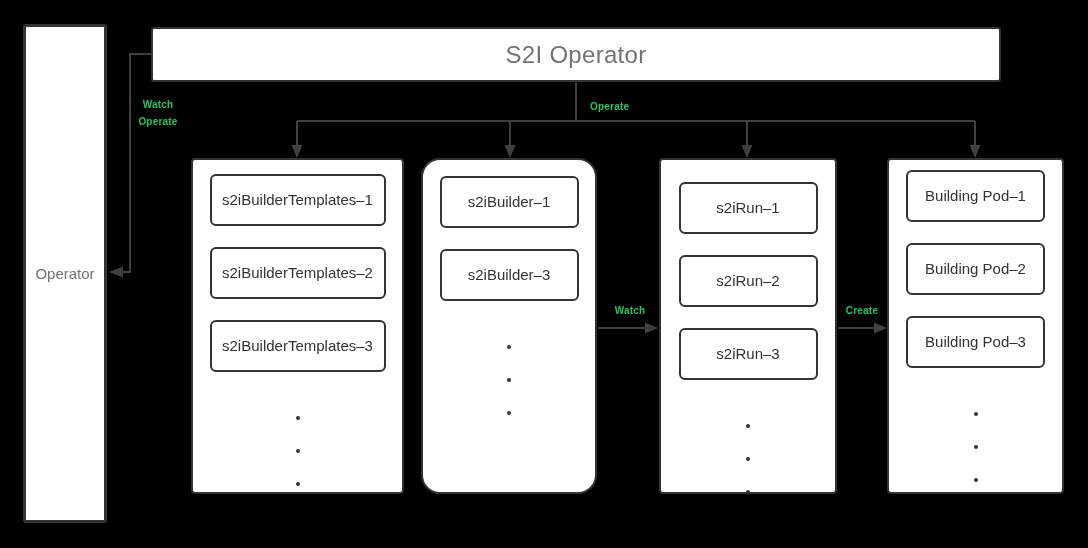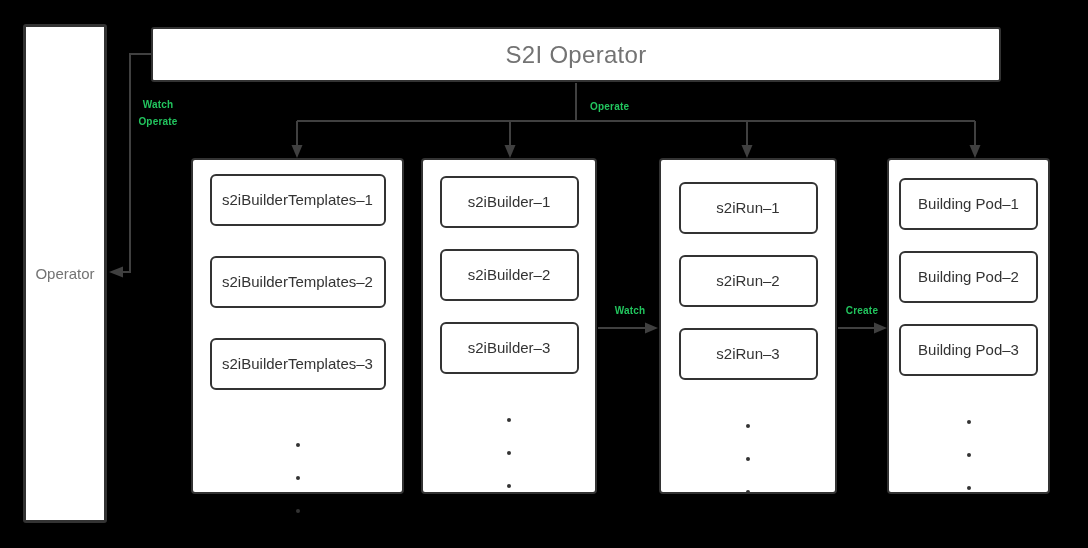--- a/index.html
+++ b/index.html
@@ -18,24 +18,24 @@
   }
   .operator {
     left:151px; top:27px; width:850px; height:55px; border-radius:3px;
     font-size:24px; letter-spacing:0.3px; font-weight:500;
   }
   .column {
     position:absolute; top:158px; height:336px; background:#ffffff;
     border:2px solid #333333; border-radius:4px; box-sizing:border-box;
     display:flex; flex-direction:column; align-items:center;
   }
-  .col-1 { left:191px; width:213px; padding-top:14px;gap:9px; }
-  .col-2 { left:421px; width:176px; padding-top:16px; }
+  .col-1 { left:191px; width:213px; padding-top:14px; }
+  .col-2 { left:421px; width:176px; padding-top:16px;border-radius:19px; }
   .col-3 { left:659px; width:178px; padding-top:22px; }
-  .col-4 { left:887px; width:163px; padding-top:18px;align-items:center; }
+  .col-4 { left:887px; width:177px; padding-top:10px;align-items:center; }
   .node {
     box-sizing:border-box; border:2px solid #333333; border-radius:6px;
     min-height:52px; margin-bottom:21px; background:#ffffff;
     display:flex; align-items:center; justify-content:center; text-align:center;
     font-size:15px; line-height:20px; color:#333333; padding:5px 6px;
   }
   .col-1 .node { width:176px; }
   .col-2 .node, .col-3 .node, .col-4 .node { width:139px; }
   .dots { display:flex; flex-direction:column; align-items:center; gap:29px; margin-top:23px; }
   .dot { width:4px; height:4px; border-radius:50%; background:#333333; }
@@ -104,21 +104,20 @@
     <div class="node">s2iBuilderTemplates–3</div>
     <div class="dots">
       <div class="dot"></div>
       <div class="dot"></div>
       <div class="dot"></div>
     </div>
   </div>
 
   <div class="column col-2">
     <div class="node">s2iBuilder–1</div>
-    <div class="node">s2iBuilder–2</div>
     <div class="node">s2iBuilder–3</div>
     <div class="dots">
       <div class="dot"></div>
       <div class="dot"></div>
       <div class="dot"></div>
     </div>
   </div>
 
   <div class="column col-3">
     <div class="node">s2iRun–1</div>

